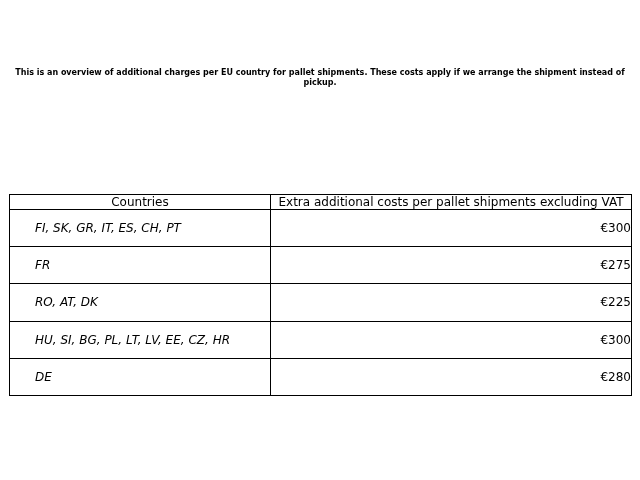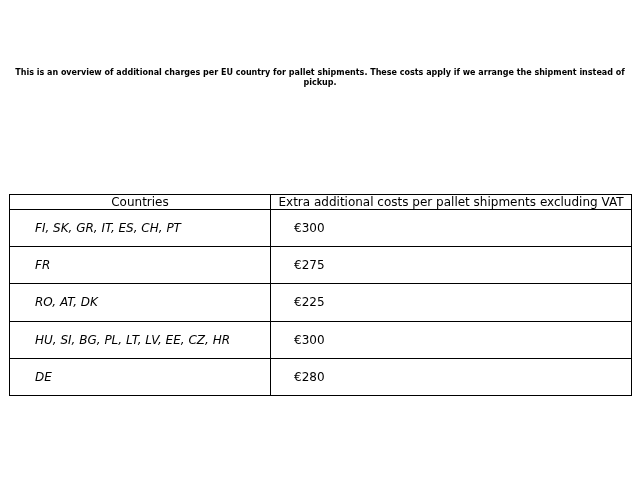--- a/index.html
+++ b/index.html
@@ -52,22 +52,22 @@
   }
   table.charges th {
     text-align: center;
   }
   table.charges td.countries-cell {
     text-align: left;
     padding-left: 25px;
     font-style: italic;
   }
   table.charges td.cost-cell {
-    text-align: left;
-    padding-left: 23px;
+    text-align: right;
+    padding-left: 16px;
   }
 </style>
 </head>
 <body>
 
 <div class="intro">This is an overview of additional charges per EU country for pallet shipments. These costs apply if we arrange the shipment instead of pickup.</div>
 
 <table class="charges">
   <colgroup>
     <col class="col-countries">

